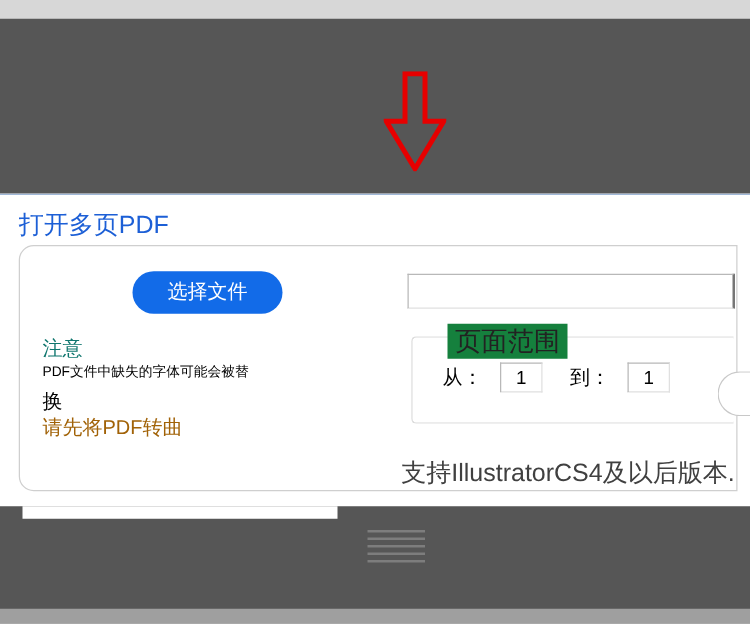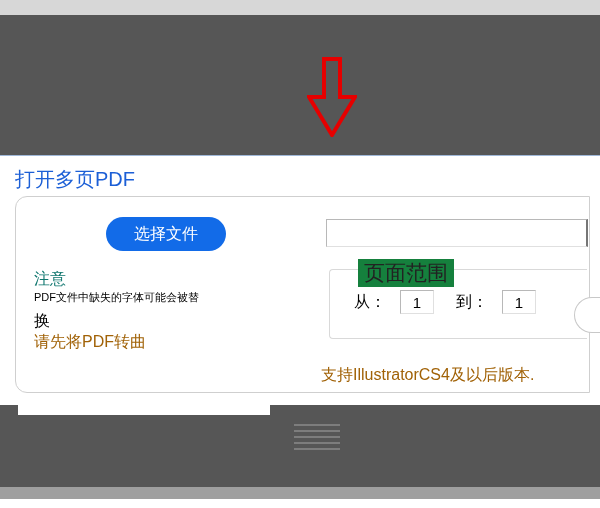--- a/index.html
+++ b/index.html
@@ -178,22 +178,22 @@
       height: 36px;
       border: 1px solid #c8c8c8;
       border-radius: 50% 0 0 50%;
       background: #fff;
       border-right: none;
     }
     .support-text {
       position: absolute;
       top: 168px;
       left: 305px;
-      font-size: 16px;
-      color: #a16207;
+      font-size: 20px;
+      color: #404040;
       white-space: nowrap;
     }
     .bottom-dark {
       position: absolute;
       top: 405px;
       left: 0;
       width: 600px;
       height: 103px;
       background: #565656;
     }

